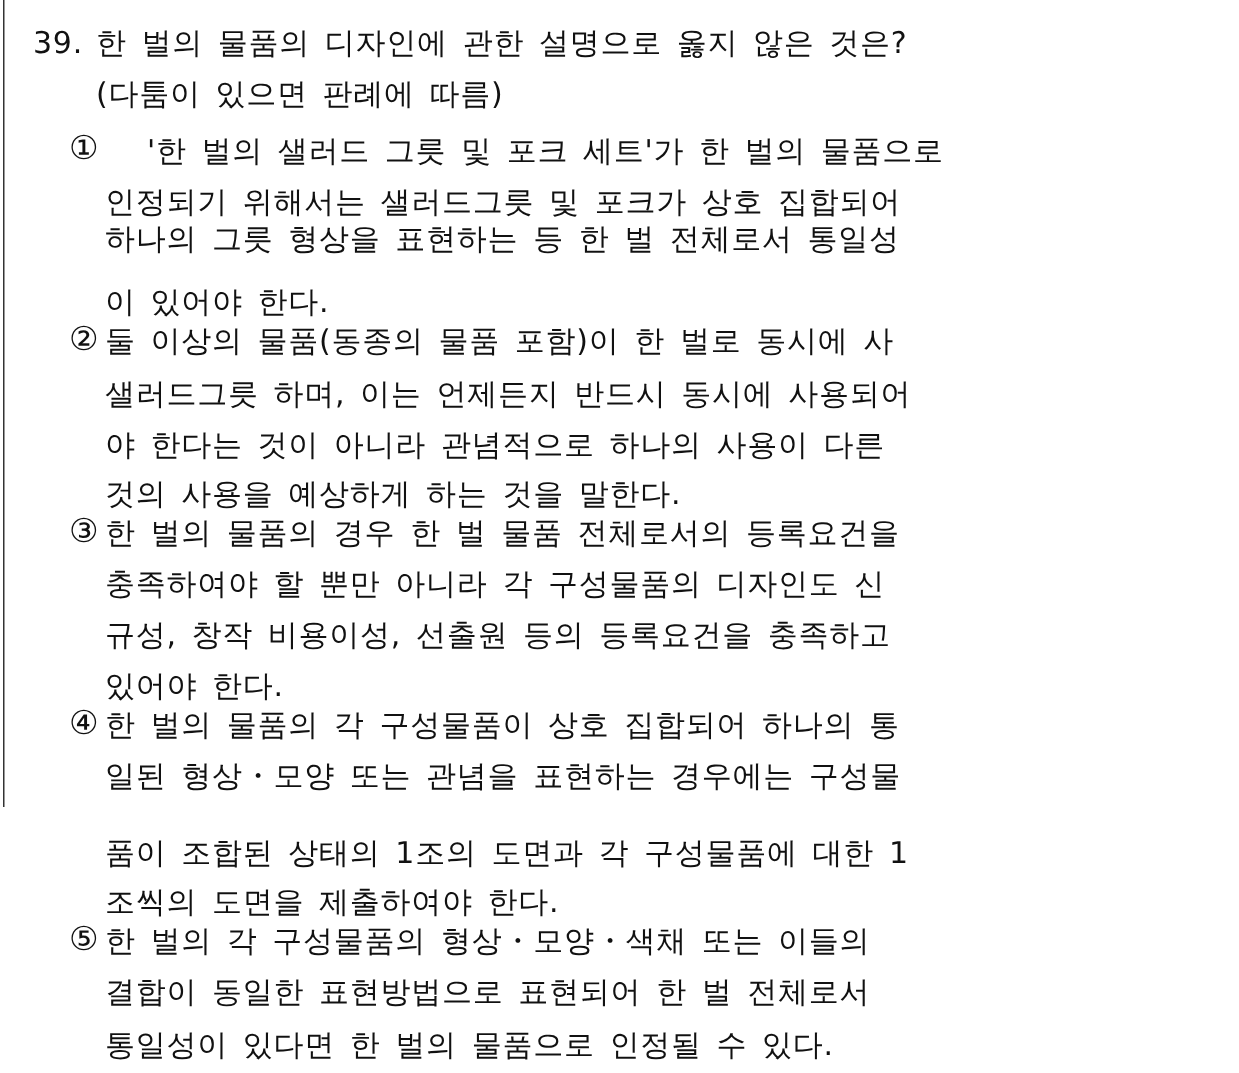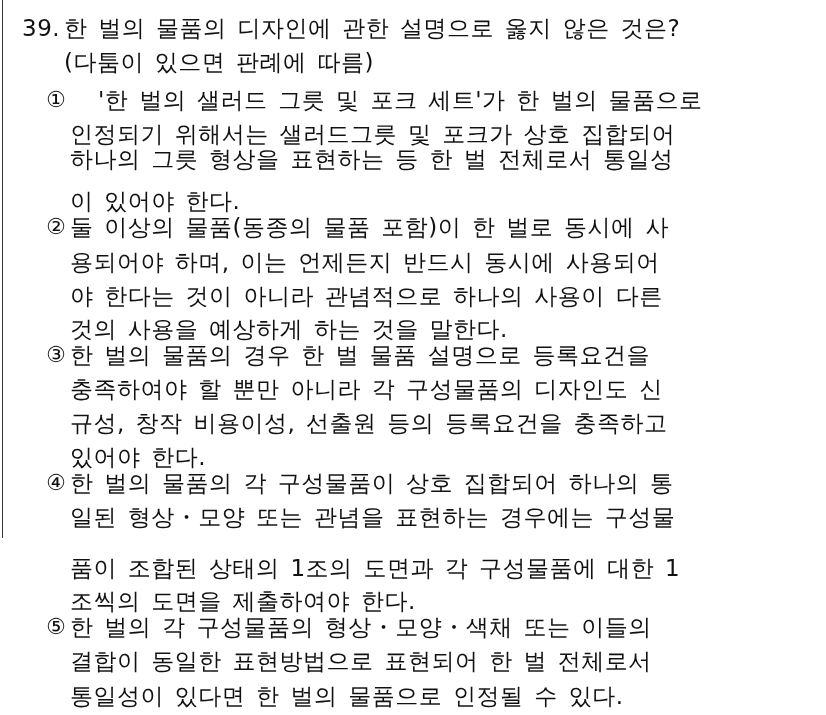--- a/index.html
+++ b/index.html
@@ -19,21 +19,21 @@
       position: absolute;
       left: 2px;
       top: 0;
       width: 1px;
       height: 538px;
       background: #333333;
     }
     .line {
       position: absolute;
       white-space: nowrap;
-      font-size: 23px;
+      font-size: 20px;
       line-height: 30px;
       letter-spacing: 0.5px;
       word-spacing: 3px;
     }
     .q-num {
       position: absolute;
       left: 22px;
     }
     .q-line1 { left: 64px; top: 13px; }
     .q-line2 { left: 64px; top: 47px; }
@@ -60,28 +60,28 @@
   <div class="opt-mark" style="top:85px;">①</div>
   <div class="line opt-text" style="top:85px;margin-left:28px;">'한 벌의 샐러드 그릇 및 포크 세트'가 한 벌의 물품으로</div>
   <div class="line opt-text" style="top:119px;">인정되기 위해서는 샐러드그릇 및 포크가 상호 집합되어</div>
   <div class="line opt-text" style="top:144px;">하나의 그릇 형상을 표현하는 등 한 벌 전체로서 통일성</div>
   <div class="line opt-text" style="top:186px;">이 있어야 한다.</div>
 </div>
 
 <div>
   <div class="opt-mark" style="top:212px;">②</div>
   <div class="line opt-text" style="top:212px;">둘 이상의 물품(동종의 물품 포함)이 한 벌로 동시에 사</div>
-  <div class="line opt-text" style="top:247px;">용되어야 하며, 이는 언제든지 반드시 동시에 사용되어</div>
+  <div class="line opt-text" style="top:247px;">샐러드그릇 하며, 이는 언제든지 반드시 동시에 사용되어</div>
   <div class="line opt-text" style="top:281px;">야 한다는 것이 아니라 관념적으로 하나의 사용이 다른</div>
   <div class="line opt-text" style="top:314px;">것의 사용을 예상하게 하는 것을 말한다.</div>
 </div>
 
 <div>
   <div class="opt-mark" style="top:340px;">③</div>
-  <div class="line opt-text" style="top:340px;">한 벌의 물품의 경우 한 벌 물품 설명으로 등록요건을</div>
+  <div class="line opt-text" style="top:340px;">한 벌의 물품의 경우 한 벌 물품 전체로서의 등록요건을</div>
   <div class="line opt-text" style="top:374px;">충족하여야 할 뿐만 아니라 각 구성물품의 디자인도 신</div>
   <div class="line opt-text" style="top:408px;">규성, 창작 비용이성, 선출원 등의 등록요건을 충족하고</div>
   <div class="line opt-text" style="top:442px;">있어야 한다.</div>
 </div>
 
 <div>
   <div class="opt-mark" style="top:468px;">④</div>
   <div class="line opt-text" style="top:468px;">한 벌의 물품의 각 구성물품이 상호 집합되어 하나의 통</div>
   <div class="line opt-text" style="top:502px;text-align:center;">일된 형상・모양 또는 관념을 표현하는 경우에는 구성물</div>
   <div class="line opt-text" style="top:553px;">품이 조합된 상태의 1조의 도면과 각 구성물품에 대한 1</div>

